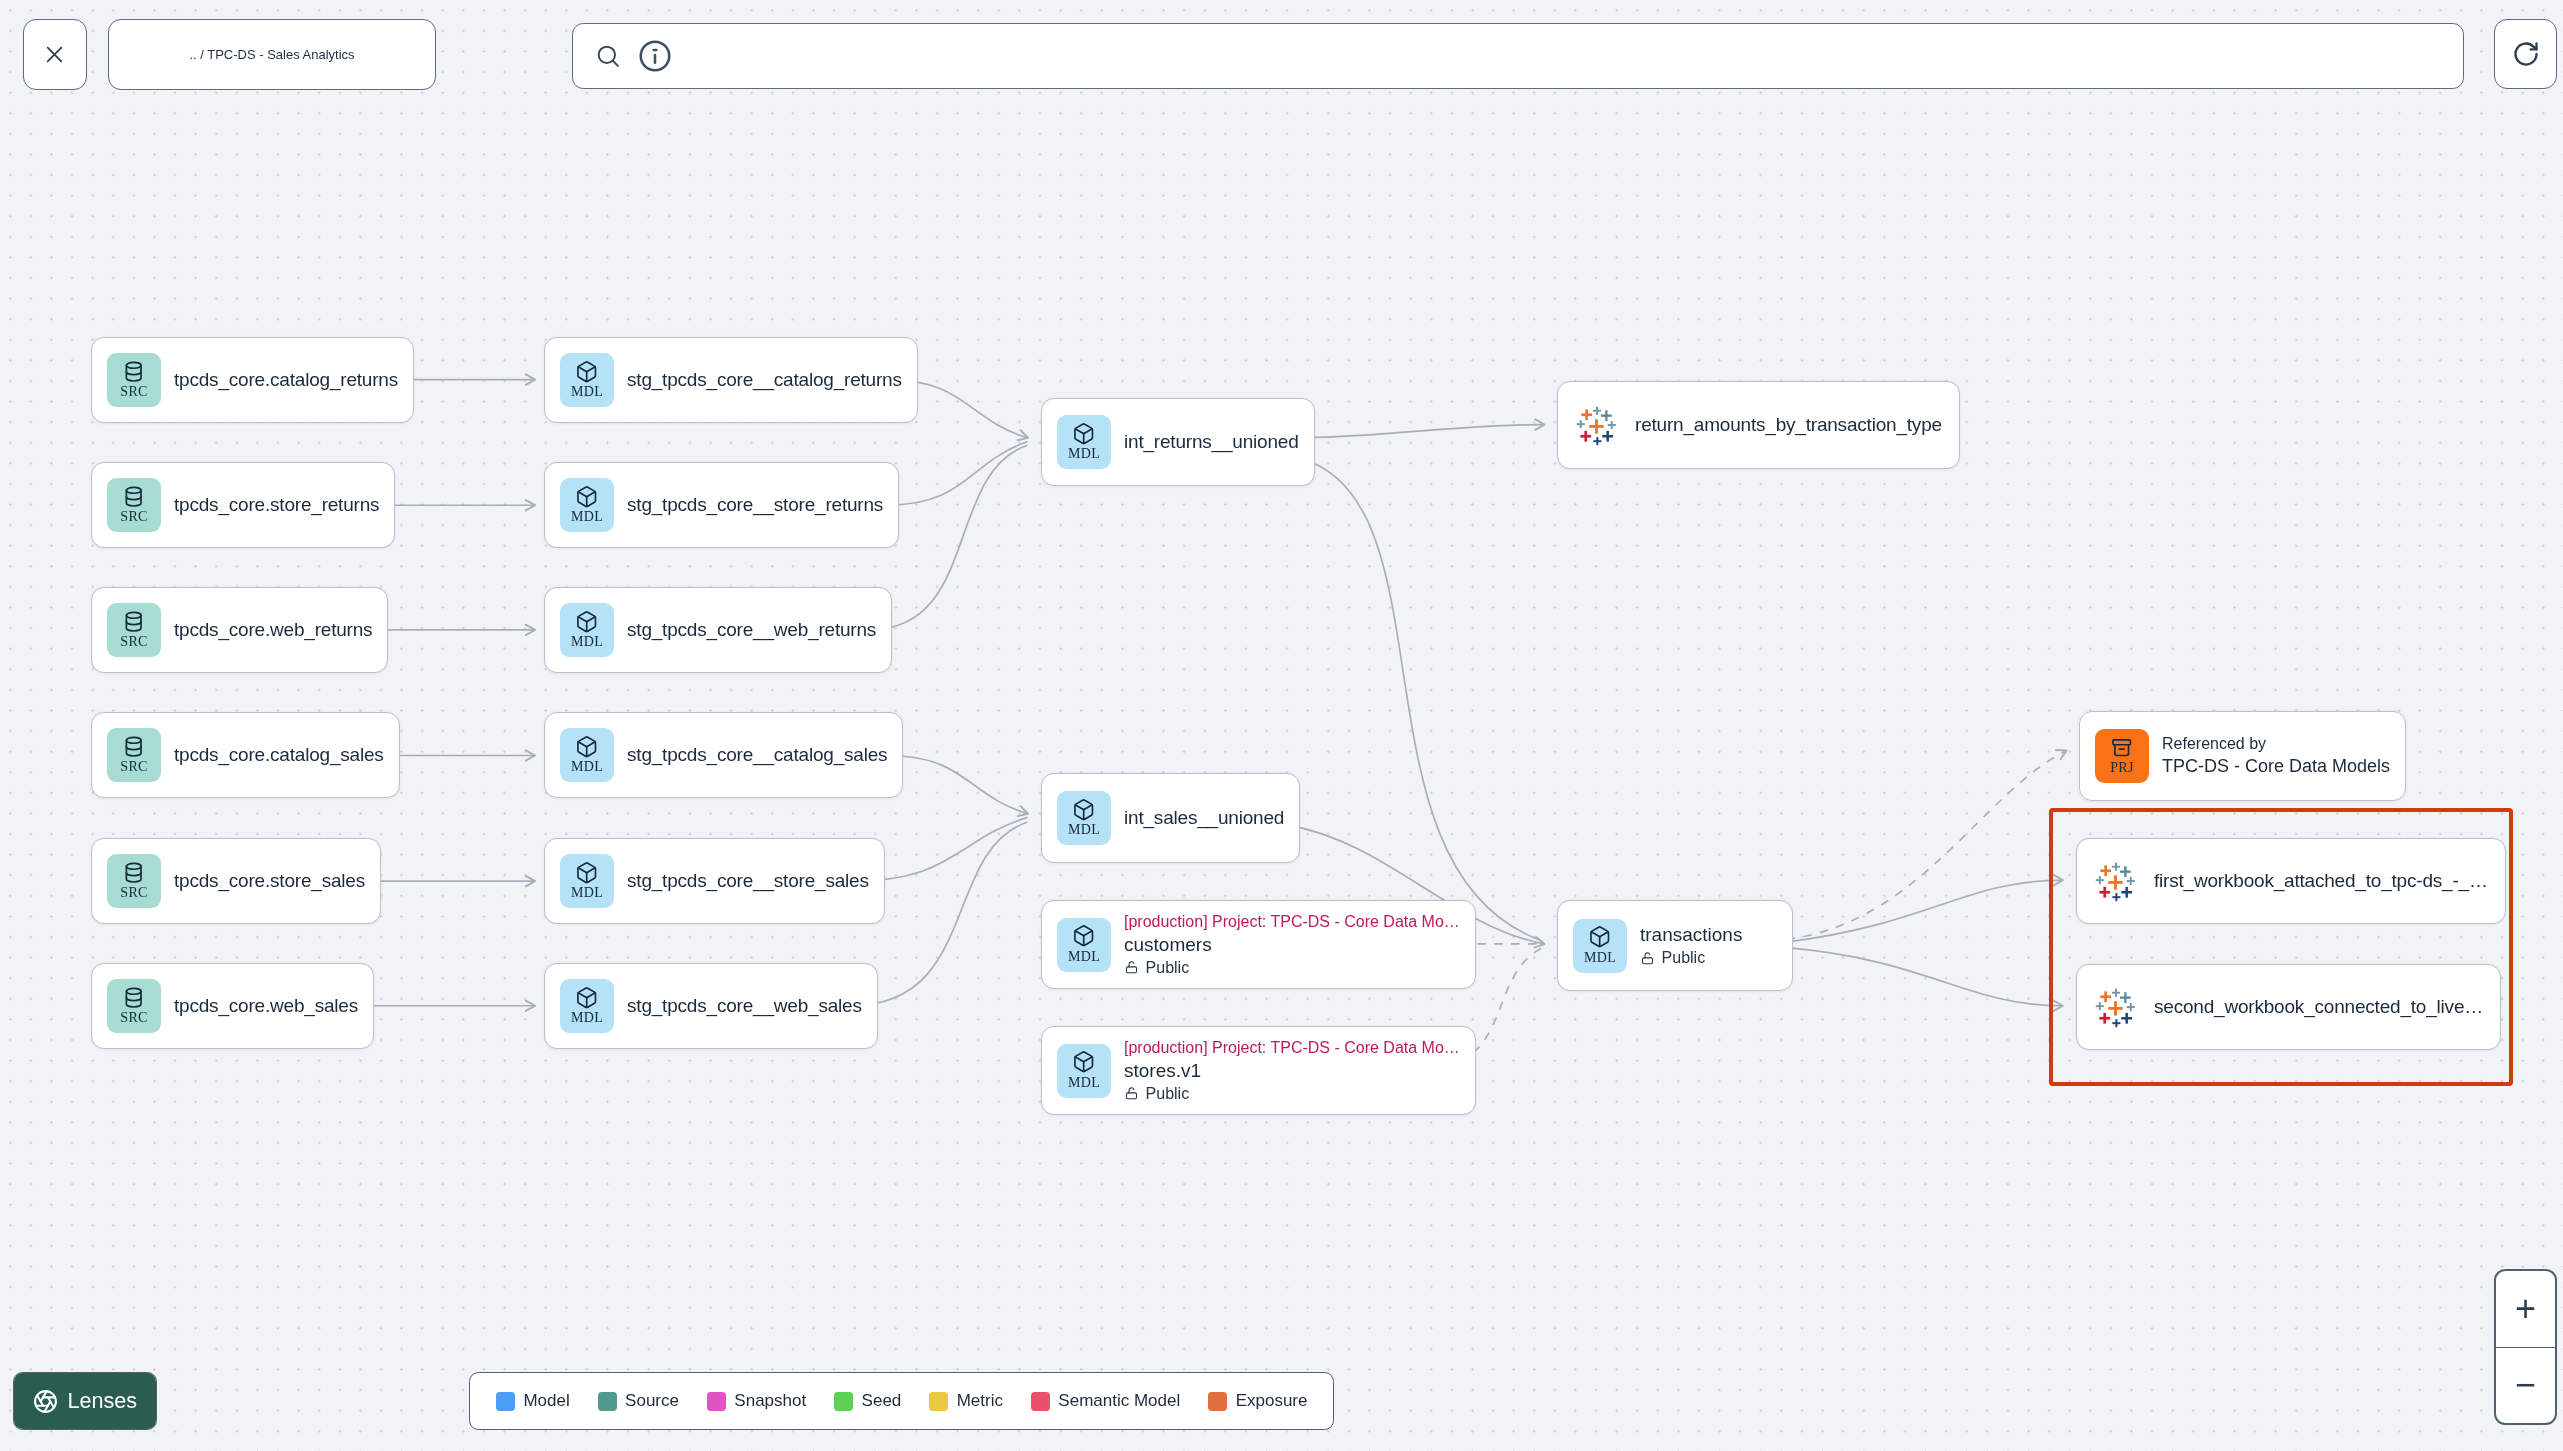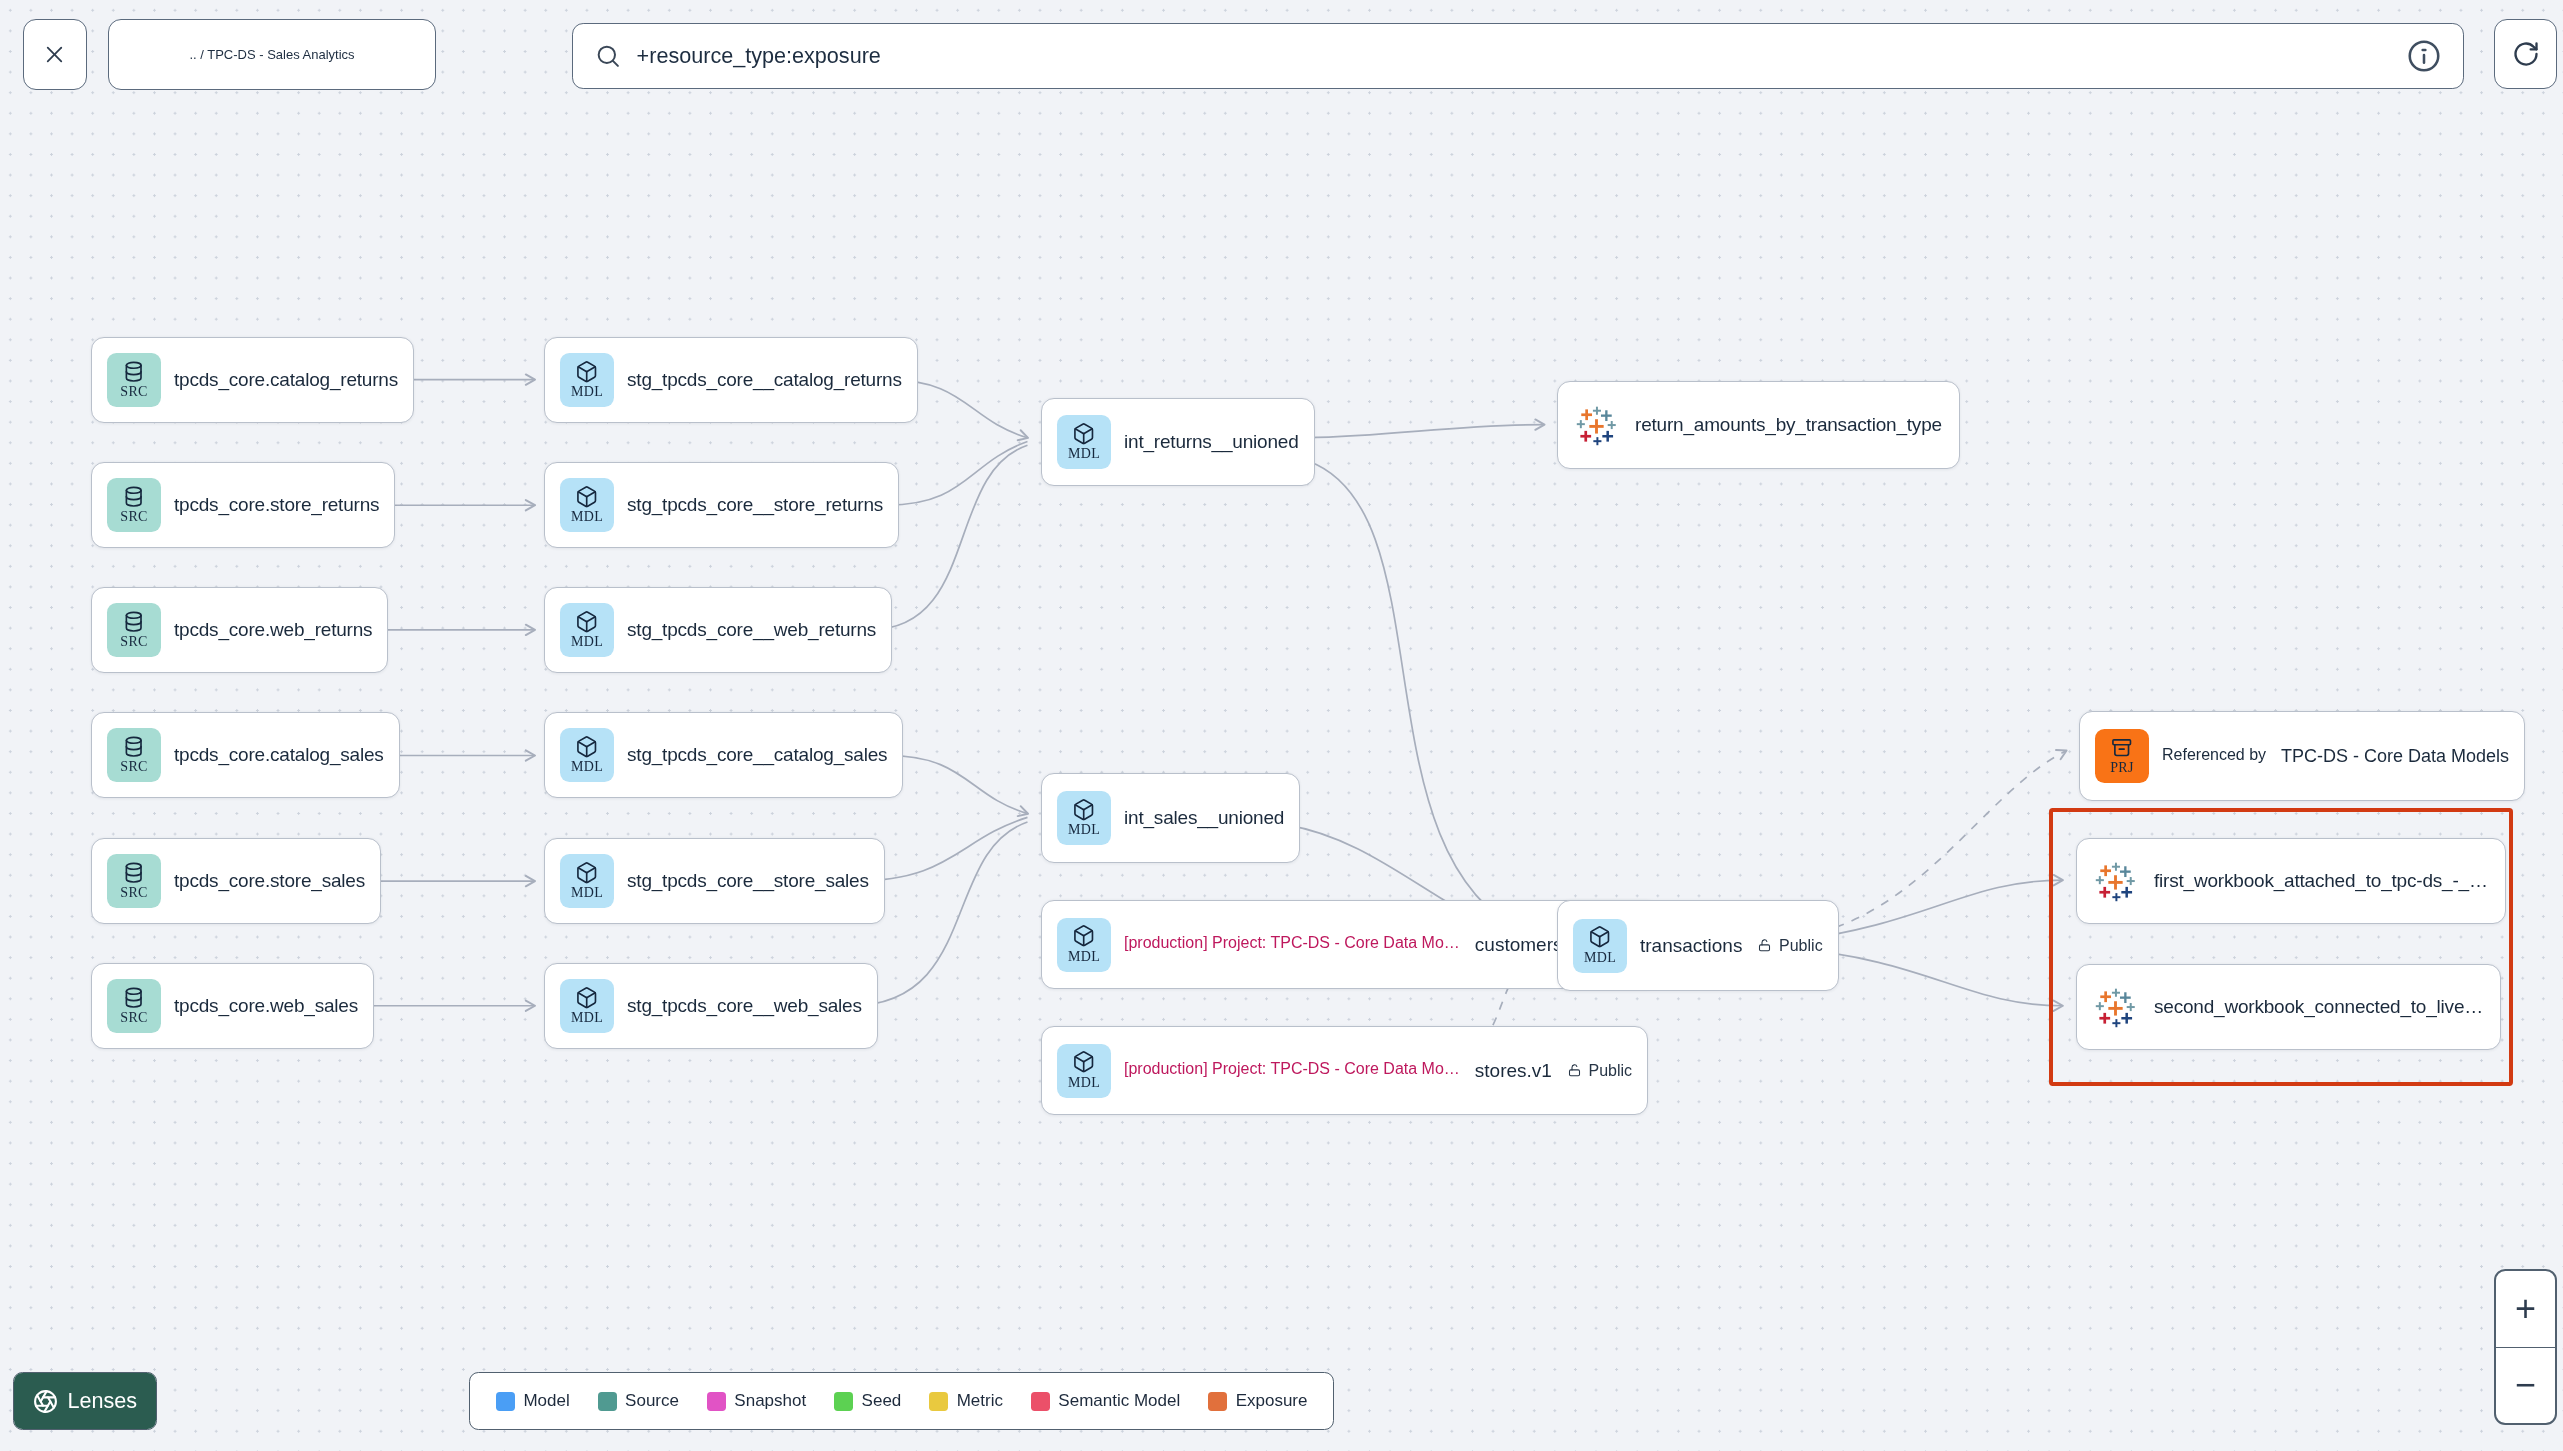--- a/index.html
+++ b/index.html
@@ -43,21 +43,21 @@
     box-shadow:0 0.9px 2.8px rgba(25,39,52,.07); cursor:pointer; white-space:nowrap;
   }
   .badge {
     width:54px; height:54px; border-radius:9.4px; flex:none;
     display:flex; flex-direction:column; align-items:center; justify-content:center; gap:0.9px;
     color:#16283e;
   }
   .badge svg { width:23.4px; height:23.4px; }
   .btext { font-family:Liberation Serif, serif; font-size:14px; letter-spacing:0.3px; color:#16283e; }
   .node-label { font-size:19px; letter-spacing:-0.2px; color:#1b2a3c; }
-  .lines { display:flex; flex-direction:row; gap:15px; }
+  .lines { display:flex; flex-direction:column; gap:3px; }
   .line-project { font-size:16px; color:#be185d; }
   .line-name { font-size:19px; color:#1b2a3c; }
   .line-access { font-size:16px; color:#273546; display:flex; align-items:center; gap:6.6px; }
   .line-access svg { width:15px; height:15px; }
   .prj-title { font-size:16px; color:#1b2a3c; }
   .prj-name { font-size:18px; color:#1b2a3c; }
   .tabl { width:43px; height:43px; flex:none; }
   .exp { gap:17px; padding:0 17px; }
 
   
@@ -217,21 +217,20 @@
       <use href="#i-close"></use>
     </svg>
 </div>
 <div class="tbtn breadcrumb-btn" style="left:108px;top:19px;width:328px;height:71px;">
   <span>.. / TPC-DS - Sales Analytics</span>
 </div>
 <div class="searchbar">
   <svg class="icn" width="28" height="28" style="color:#3a4757;flex:none" viewBox="0 0 30 30">
       <use href="#i-search"></use>
     </svg>
-  <input type="text" value="+resource_type:exposure" style="">
   <svg class="icn search-info" viewBox="0 0 38 38" width="36" height="36">
       <use href="#i-info"></use>
     </svg>
 </div>
 <div class="tbtn" style="left:2494px;top:19px;width:63px;height:70px;">
   <svg class="icn" width="28" height="28" style="stroke-width:2" viewBox="0 0 30 30">
       <use href="#i-refresh"></use>
     </svg>
 </div>
 

